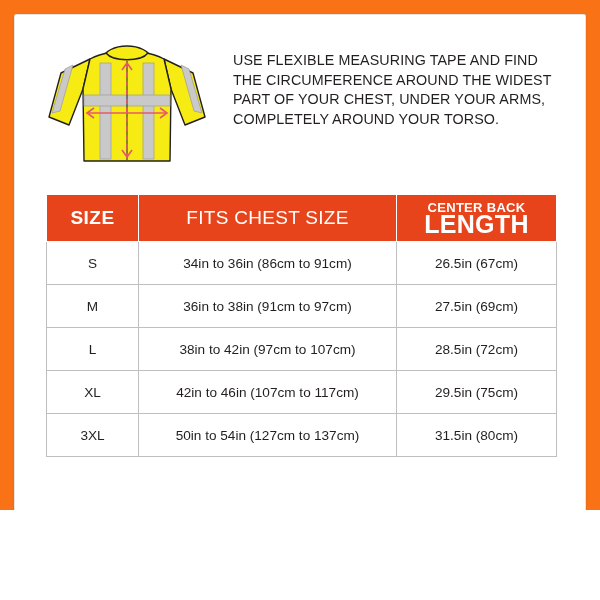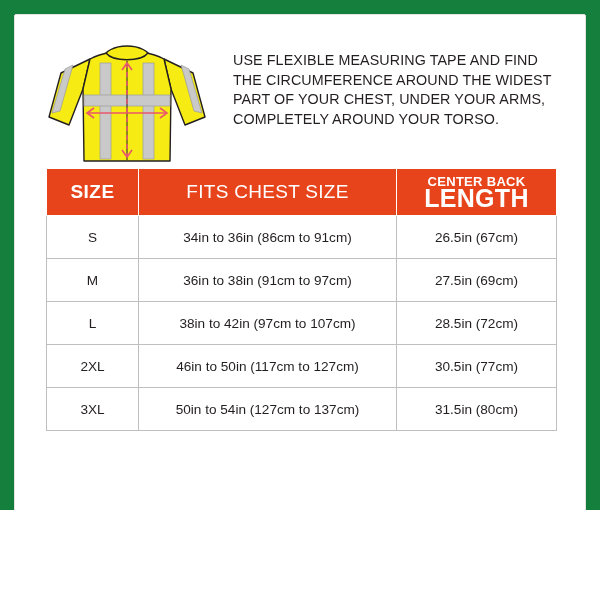--- a/index.html
+++ b/index.html
@@ -8,21 +8,21 @@
     width: 600px;
     height: 600px;
     background: #ffffff;
     font-family: "Liberation Sans", sans-serif;
   }
   .page {
     position: relative;
     width: 600px;
     height: 510px;
     box-sizing: border-box;
-    background: #15803d;
+    background: #f97316;
     overflow: hidden;
   }
   .card {
     position: absolute;
     left: 14px;
     top: 14px;
     width: 572px;
     height: 572px;
     box-sizing: border-box;
     background: #ffffff;
@@ -50,21 +50,21 @@
     top: 36px;
     width: 330px;
     font-size: 14.3px;
     line-height: 19.5px;
     color: #231f20;
     letter-spacing: 0.1px;
   }
   table.size-table {
     position: absolute;
     left: 31px;
-    top: 153px;
+    top: 179px;
     width: 510px;
     border-collapse: collapse;
     table-layout: fixed;
   }
   table.size-table th {
     background: #e8441b;
     color: #ffffff;
     border: 1px solid #ffffff;
     padding: 0;
     height: 46px;
@@ -173,23 +173,23 @@
           <td>M</td>
           <td>36in to 38in (91cm to 97cm)</td>
           <td>27.5in (69cm)</td>
         </tr>
         <tr>
           <td>L</td>
           <td>38in to 42in (97cm to 107cm)</td>
           <td>28.5in (72cm)</td>
         </tr>
         <tr>
-          <td>2XL</td>
-          <td>46in to 50in (117cm to 127cm)</td>
-          <td>30.5in (77cm)</td>
+          <td>XL</td>
+          <td>42in to 46in (107cm to 117cm)</td>
+          <td>29.5in (75cm)</td>
         </tr>
         <tr>
           <td>3XL</td>
           <td>50in to 54in (127cm to 137cm)</td>
           <td>31.5in (80cm)</td>
         </tr>
       </tbody>
     </table>
 
   </div>

